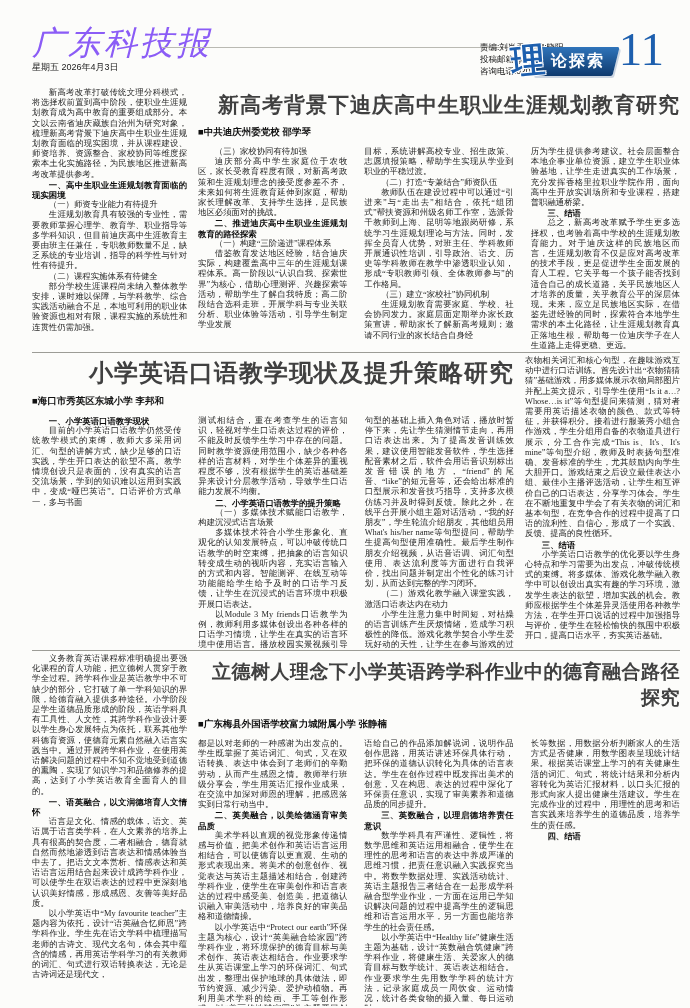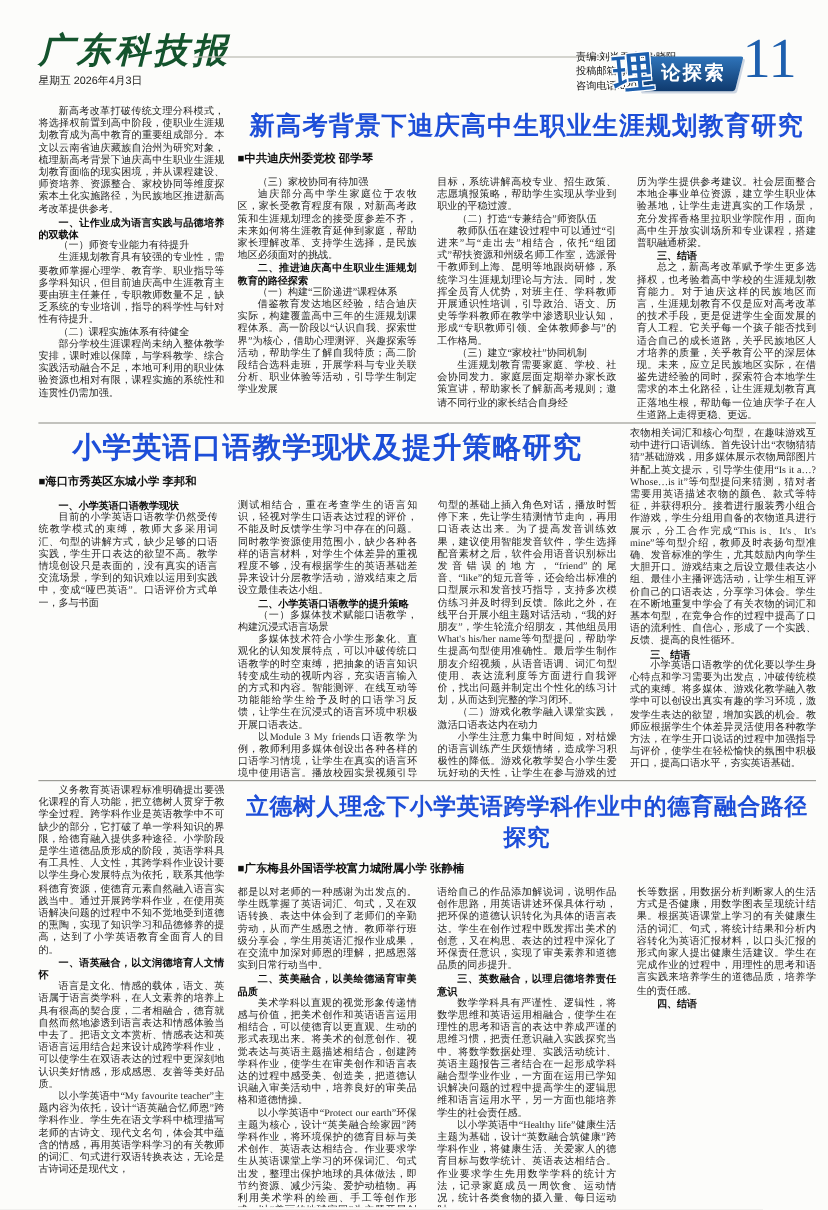--- a/index.html
+++ b/index.html
@@ -1,44 +1,44 @@
 <!DOCTYPE html>
 <html><head>
 <meta charset="utf-8">
 <style>
   html,body{margin:0;padding:0;background:#e8e8e4;}
   .page{position:relative;width:690px;height:1008px;margin:0 auto;background:#fcfcfa;
         box-sizing:border-box;padding:30px 10px 0 32px;overflow:hidden;
         font-family:"Liberation Serif",serif;color:#252525;}
   
   .masthead{position:relative;height:56px;margin-bottom:2px;}
-  .logo{font-family:"Liberation Serif",serif;font-weight:bold;font-style:italic;
-        font-size:29px;color:#14532d;letter-spacing:3px;line-height:26px;}
+  .logo{font-family:"Liberation Serif",serif;font-weight:normal;font-style:italic;
+        font-size:33px;color:#8b5cf6;letter-spacing:3px;line-height:26px;}
   .date{font-size:9px;color:#1b1b1b;margin-top:5px;font-family:"Liberation Sans",sans-serif;}
   .head-rule{position:absolute;left:130px;top:17px;width:400px;height:1px;background:#b9b9b2;}
   .contact{position:absolute;left:448px;top:11px;font-size:8.5px;line-height:12px;
            color:#111;font-family:"Liberation Sans",sans-serif;white-space:nowrap;}
   .badge{position:absolute;right:64px;top:8px;display:flex;align-items:center;}
   .badge-li{font-family:"Liberation Serif",serif;font-weight:bold;font-size:34px;color:#1d5fae;
             z-index:2;margin-right:-9px;transform:rotate(-5deg);
             text-shadow:1px 1px 0 #fff,-1px -1px 0 #fff,1px -1px 0 #fff,-1px 1px 0 #fff;}
   .badge-box{background:linear-gradient(180deg,#2f74ba,#0f3a6e);transform:skewX(-14deg);
              padding:4px 11px 4px 15px;border-radius:2px;box-shadow:2px 2px 0 #cdd6e2;}
   .badge-rest{display:inline-block;transform:skewX(14deg);color:#fff;font-weight:bold;
               font-size:16px;letter-spacing:2px;font-family:"Liberation Sans",sans-serif;}
   .pagenum{position:absolute;right:16px;top:-6px;font-size:47px;line-height:50px;
            color:#1d5fae;font-family:"Liberation Serif",serif;}
   
   .article{display:flex;gap:11px;overflow:hidden;}
   .art1{height:262px;}
   .art2{height:292px;}
   .art3{height:352px;}
   .art-main{flex:1;min-width:0;display:flex;flex-direction:column;overflow:hidden;}
-  .title{font-family:"Liberation Sans",sans-serif;font-weight:bold;text-align:center;
-         color:#1d4ed8;margin:0;}
+  .title{font-family:"Liberation Sans",sans-serif;font-weight:bold;text-align:right;
+         color:#404040;margin:0;}
   .t1{font-size:21px;letter-spacing:1px;margin:3px 0 7px;}
   .t2{font-size:24px;letter-spacing:1px;margin:1px 0 6px;}
   .t3{font-size:19px;letter-spacing:0.5px;margin:5px 0 7px;}
   .byline{font-family:"Liberation Sans",sans-serif;font-weight:bold;font-size:9.5px;
           text-align:left;margin:0 0 8px;color:#111;}
   .cols3{flex:1;min-height:0;display:flex;gap:17px;overflow:hidden;}
   .cols3 .col{flex:1;min-width:0;}
   .col{overflow:hidden;text-align:justify;}
   .colw{width:155px;flex:none;}
   .para{margin:0;text-indent:2em;font-size:8.4px;line-height:10.2px;color:#252525;}
@@ -65,21 +65,21 @@
     <div class="badge">
       <span class="badge-li">理</span>
         <span class="badge-box"><span class="badge-rest">论探索</span></span>
     </div>
     <div class="pagenum">11</div>
   </header>
 
   <section class="article art1">
     <div class="col colw">
         <p class="para">新高考改革打破传统文理分科模式，将选择权前置到高中阶段，使职业生涯规划教育成为高中教育的重要组成部分。本文以云南省迪庆藏族自治州为研究对象，梳理新高考背景下迪庆高中生职业生涯规划教育面临的现实困境，并从课程建设、师资培养、资源整合、家校协同等维度探索本土化实施路径，为民族地区推进新高考改革提供参考。</p>
-        <p class="para head">一、让作业成为语言实践与品德培养的双载体</p>
+        <p class="para head">一、高中生职业生涯规划教育面临的现实困境</p>
         <p class="para">（一）师资专业能力有待提升</p>
         <p class="para">生涯规划教育具有较强的专业性，需要教师掌握心理学、教育学、职业指导等多学科知识，但目前迪庆高中生涯教育主要由班主任兼任，专职教师数量不足，缺乏系统的专业培训，指导的科学性与针对性有待提升。</p>
         <p class="para">（二）课程实施体系有待健全</p>
         <p class="para">部分学校生涯课程尚未纳入整体教学安排，课时难以保障，与学科教学、综合实践活动融合不足，本地可利用的职业体验资源也相对有限，课程实施的系统性和连贯性仍需加强。</p>
       </div>
     <div class="art-main">
       <h1 class="title t1">新高考背景下迪庆高中生职业生涯规划教育研究</h1>
       <div class="byline">■中共迪庆州委党校  邵学琴</div>
       <div class="cols3">
         <div class="col">
@@ -110,21 +110,21 @@
   <section class="article art2">
     <div class="art-main">
       <h1 class="title t2">小学英语口语教学现状及提升策略研究</h1>
       <div class="byline">■海口市秀英区东城小学  李邦和</div>
       <div class="cols3">
         <div class="col">
             <p class="para head">一、小学英语口语教学现状</p>
             <p class="para">目前的小学英语口语教学仍然受传统教学模式的束缚，教师大多采用词汇、句型的讲解方式，缺少足够的口语实践，学生开口表达的欲望不高。教学情境创设只是表面的，没有真实的语言交流场景，学到的知识难以运用到实践中，变成“哑巴英语”。口语评价方式单一，多与书面</p>
           </div>
         <div class="col">
-            <p class="para cont">测试相结合，重在考查学生的语言知识，轻视对学生口语表达过程的评价，不能及时反馈学生学习中存在的问题。同时教学资源使用范围小，缺少各种各样的语言材料，对学生个体差异的重视程度不够，没有根据学生的英语基础差异来设计分层教学活动，游戏结束之后设立最佳表达小组。</p>
+            <p class="para cont">测试相结合，重在考查学生的语言知识，轻视对学生口语表达过程的评价，不能及时反馈学生学习中存在的问题。同时教学资源使用范围小，缺少各种各样的语言材料，对学生个体差异的重视程度不够，没有根据学生的英语基础差异来设计分层教学活动，导致学生口语能力发展不均衡。</p>
             <p class="para head">二、小学英语口语教学的提升策略</p>
             <p class="para">（一）多媒体技术赋能口语教学，构建沉浸式语言场景</p>
             <p class="para">多媒体技术符合小学生形象化、直观化的认知发展特点，可以冲破传统口语教学的时空束缚，把抽象的语言知识转变成生动的视听内容，充实语言输入的方式和内容。智能测评、在线互动等功能能给学生给予及时的口语学习反馈，让学生在沉浸式的语言环境中积极开展口语表达。</p>
             <p class="para">以Module 3 My friends口语教学为例，教师利用多媒体创设出各种各样的口语学习情境，让学生在真实的语言环境中使用语言。播放校园实景视频引导学生观察用英语进行自我介绍、问好等口语交际的场景，小组间以用英语介绍朋友的形式学习。其次用动画制作朋友故事，在“He/She is、He/She likes”等核心</p>
           </div>
         <div class="col">
             <p class="para cont">句型的基础上插入角色对话，播放时暂停下来，先让学生猜测情节走向，再用口语表达出来。为了提高发音训练效果，建议使用智能发音软件，学生选择配音素材之后，软件会用语音识别标出发音错误的地方，“friend”的尾音、“like”的短元音等，还会给出标准的口型展示和发音技巧指导，支持多次模仿练习并及时得到反馈。除此之外，在线平台开展小组主题对话活动，“我的好朋友”，学生轮流介绍朋友，其他组员用What's his/her name等句型提问，帮助学生提高句型使用准确性。最后学生制作朋友介绍视频，从语音语调、词汇句型使用、表达流利度等方面进行自我评价，找出问题并制定出个性化的练习计划，从而达到完整的学习闭环。</p>
             <p class="para">（二）游戏化教学融入课堂实践，激活口语表达内在动力</p>
             <p class="para">小学生注意力集中时间短，对枯燥的语言训练产生厌烦情绪，造成学习积极性的降低。游戏化教学契合小学生爱玩好动的天性，让学生在参与游戏的过程中主动使用英语。</p>
           </div>

